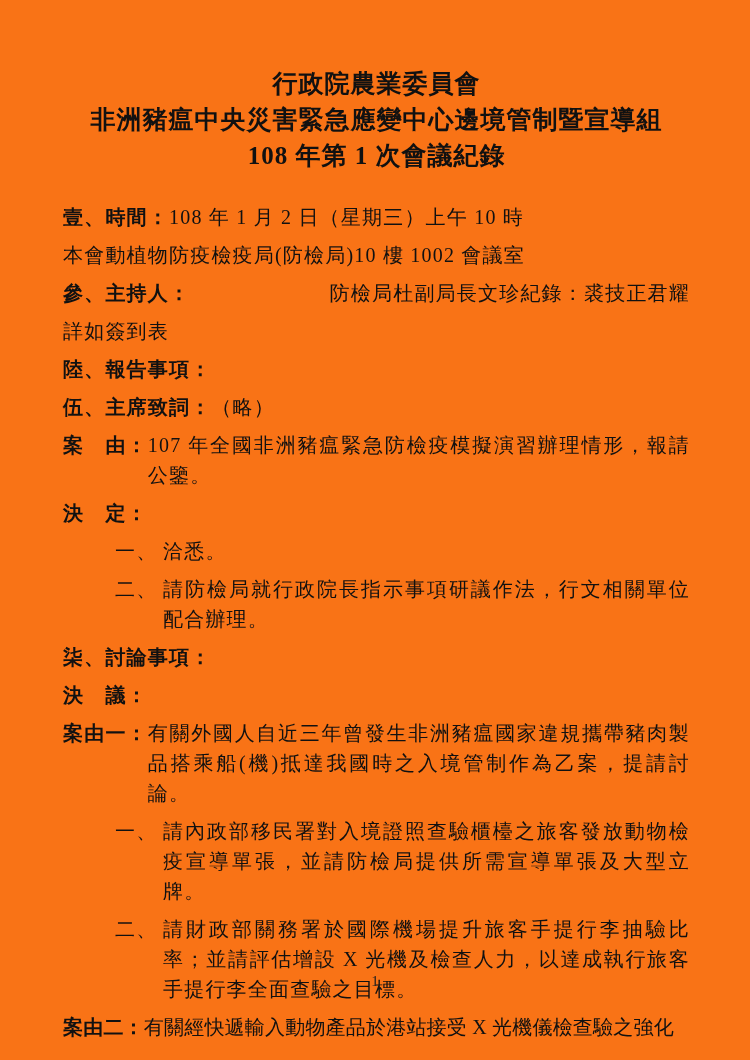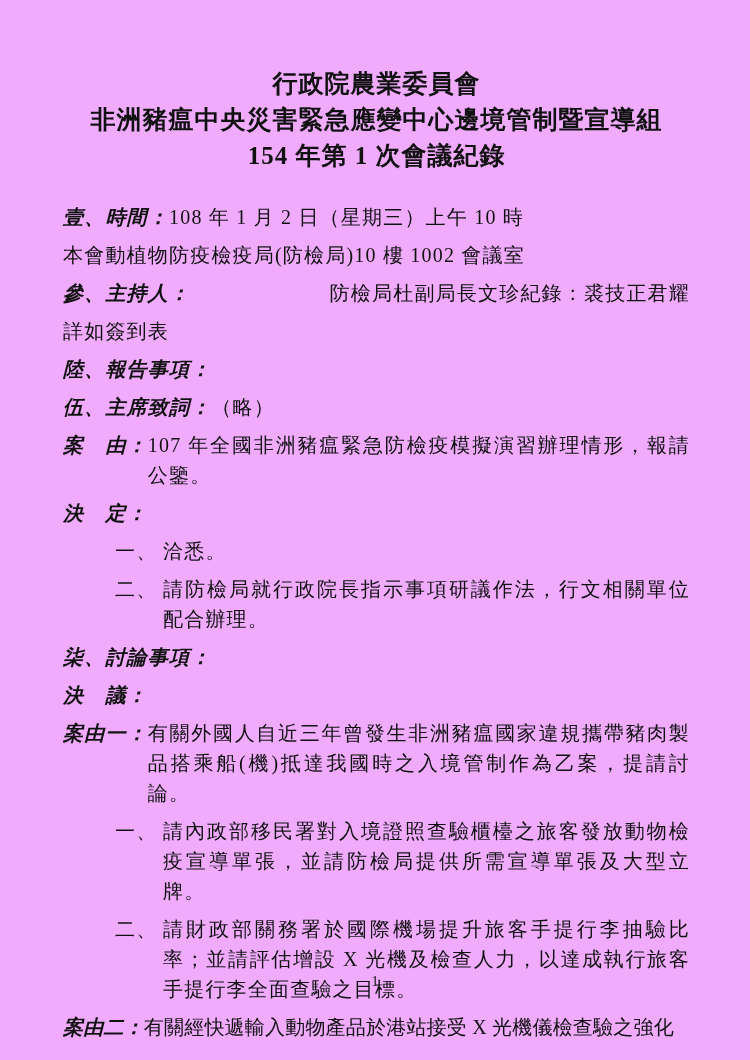--- a/index.html
+++ b/index.html
@@ -1,21 +1,21 @@
 <!DOCTYPE html>
 <html><head>
 <meta charset="utf-8">
 <style>
   * { margin: 0; padding: 0; box-sizing: border-box; }
   html, body { background: #ffffff; }
   .page {
     position: relative;
     width: 750px;
     height: 1060px;
-    background: #f0abfc;
+    background: #f97316;
     color: #111111;
     font-family: "Liberation Serif", serif;
     overflow: hidden;
   }
   .content {
     position: absolute;
     left: 63px;
     right: 60px;
     top: 66px;
   }
@@ -32,21 +32,20 @@
     align-items: flex-start;
     font-size: 20px;
     line-height: 30px;
     letter-spacing: 1.2px;
     margin-bottom: 8px;
   }
   .lbl {
     font-weight: bold;
     white-space: nowrap;
     flex: 0 0 auto;
-    font-style: italic;
   }
   .txt {
     flex: 1 1 auto;
     text-align: justify;
   }
   .list { padding-left: 52px; }
   .num {
     flex: 0 0 auto;
     width: 48px;
     white-space: nowrap;
@@ -69,21 +68,21 @@
 </style>
 </head>
 <body>
 
 <div class="page">
   <div class="content">
 
     <div class="title-block">
       <div>行政院農業委員會</div>
       <div>非洲豬瘟中央災害緊急應變中心邊境管制暨宣導組</div>
-      <div>154 年第 1 次會議紀錄</div>
+      <div>108 年第 1 次會議紀錄</div>
     </div>
 
     <p class="para">
       <span class="lbl">壹、時間：</span>
       <span class="txt">108 年 1 月 2 日（星期三）上午 10 時</span>
     </p>
 
     <p class="para">
       <span class="txt">本會動植物防疫檢疫局(防檢局)10 樓 1002 會議室</span>
     </p>

